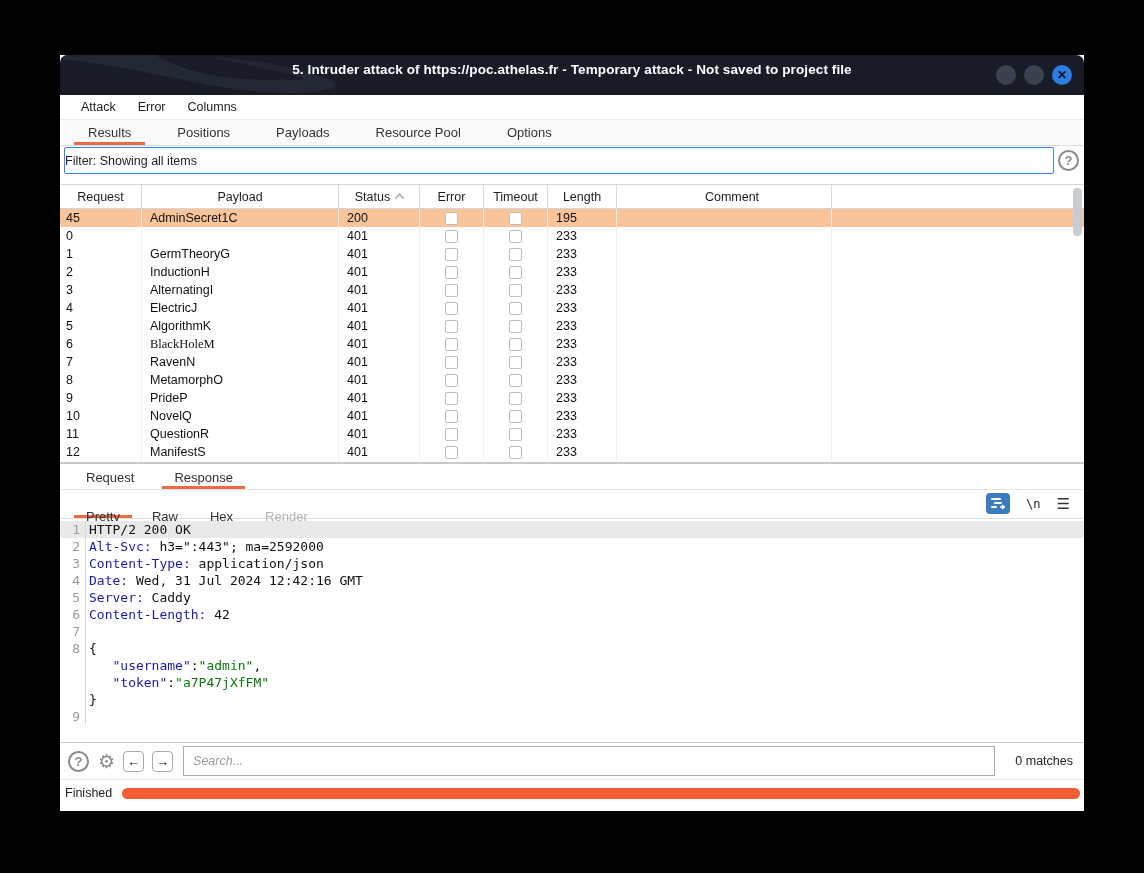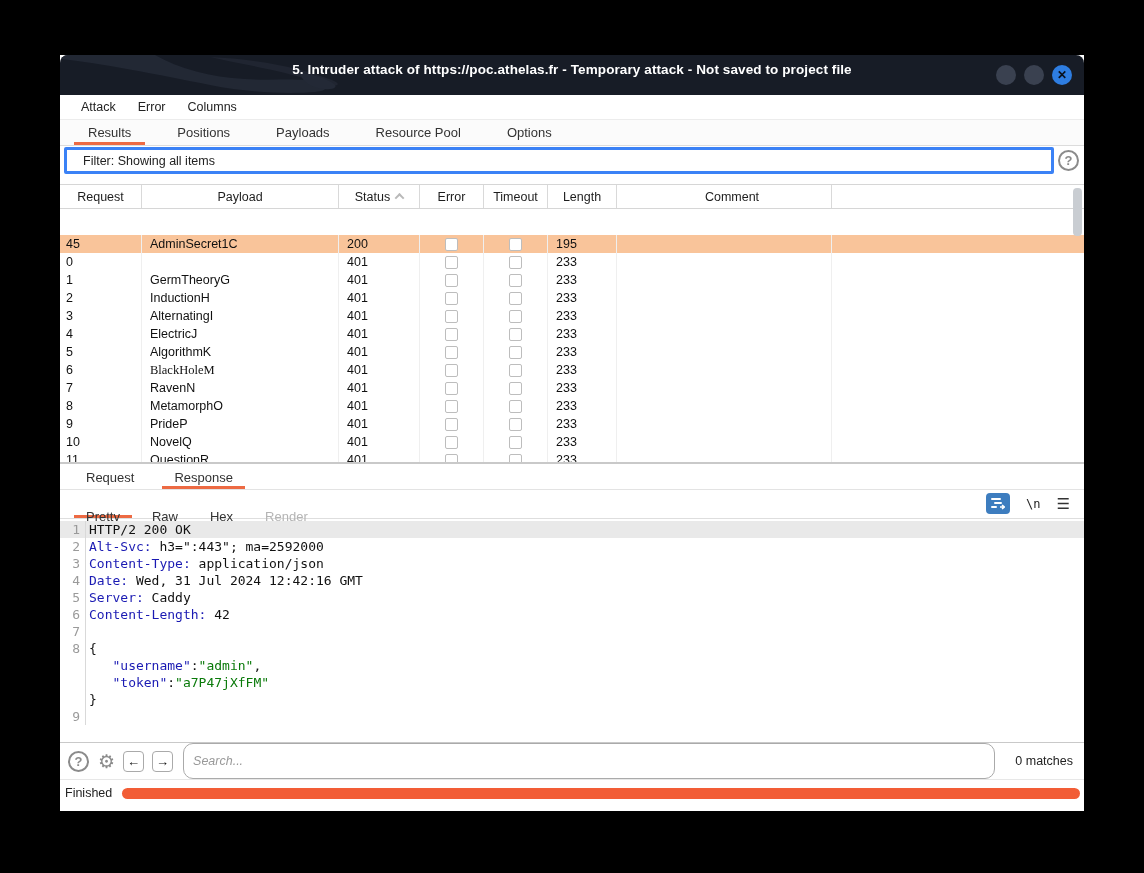--- a/index.html
+++ b/index.html
@@ -27,38 +27,38 @@
   .menu-item { font-size:12.5px; color:#222; padding:0 11px; cursor:default; }
   .tabbar { position:absolute; left:0; top:65px; width:1024px; height:26px;
             background:#fbfbfb; display:flex; align-items:stretch; padding-left:14px;
             border-bottom:1px solid #dcdcdc; }
   .tab { font-size:13px; color:#333; padding:5px 14px 0 14px; margin-right:18px;
          position:relative; }
   .tab.active { border-bottom:3px solid #ed6a43; }
 
   
   .filterbar { position:absolute; left:4px; top:92px; width:990px; height:27px;
-               border:3px solid #3b82f6; border-radius:2px; background:#fff;
-               display:flex; align-items:center; padding-left:16px; font-size:12.5px;
+               border:1px solid #3b82f6; border-radius:2px; background:#fff;
+               display:flex; align-items:center; padding-left:0; font-size:12.5px;
                color:#222; }
   .circle-q { position:absolute; width:21px; height:21px; border:2px solid #8b8b8b;
               border-radius:50%; color:#8b8b8b; font-size:13px; font-weight:bold;
               display:flex; align-items:center; justify-content:center; background:#fff; }
   .filter-help { left:998px; top:95px; }
 
   
   .tablewrap { position:absolute; left:0; top:129px; width:1024px; height:278px;
                border-top:1px solid #d6d6d6; }
   .thead { display:flex; height:24px; border-bottom:1px solid #d6d6d6; background:#fff; }
   .th { font-size:12.5px; color:#1d1d1d; display:flex; align-items:center;
         justify-content:center; border-right:1px solid #d9d9d9; height:100%; }
   .th.filler { border-right:none; }
   .caret { width:7px; height:7px; border-left:2px solid #b9b9b9; border-top:2px solid #b9b9b9;
            transform:rotate(45deg) translate(1px,1px); display:inline-block; margin-left:6px; }
-  .tbody { position:relative;margin-top:26px; }
+  .tbody { position:relative; }
   .tr { display:flex; height:18px; background:#fff; }
   .tr.hl { background:#f9c49a; }
   .td { font-size:12.5px; color:#111; display:flex; align-items:center;
         border-right:1px solid #efefef; height:100%; overflow:hidden; }
   .td.num { padding-left:6px; }
   .td.pad { padding-left:8px; }
   .td.center { justify-content:center; }
   .td.filler { border-right:none; }
   .cbx { width:13px; height:13px; border:1px solid #bdbdbd; border-radius:2px;
          background:#fff; }
@@ -98,22 +98,22 @@
   .seg-s { color:#0a7a0a; } 
 
   
   .searchrow { position:absolute; left:0; top:687px; width:1024px; height:38px;
                border-top:1px solid #c9c9c9; border-bottom:1px solid #e7e7e7;
                background:#fff; display:flex; align-items:center; padding-left:8px; }
   .sgear { font-size:19px; color:#8b8b8b; margin-left:9px; }
   .navbtn { width:21px; height:21px; border:1px solid #aaa; border-radius:4px;
             display:flex; align-items:center; justify-content:center; font-size:13px;
             color:#111; background:#fff; margin-left:8px; }
-  .searchbox { margin-left:10px; width:812px; height:36px; border:1px solid #aaa;
-               border-radius:10px; font-size:12.5px; padding-left:9px; color:#222;
+  .searchbox { margin-left:10px; width:812px; height:30px; border:1px solid #aaa;
+               border-radius:0; font-size:12.5px; padding-left:9px; color:#222;
                font-family:"Liberation Sans", sans-serif; font-style:italic; }
   .searchbox::placeholder { color:#999; font-style:italic; }
   .matches { position:absolute; right:11px; font-size:12.5px; color:#222; }
 
   
   .progressrow { position:absolute; left:0; top:725px; width:1024px; height:26px;
                  background:#fff; display:flex; align-items:center; }
   .fin-label { font-size:12.5px; color:#222; margin-left:5px; width:52px; }
   .pbar { height:11px; width:958px; background:#f25d36; border-radius:6px; margin-left:5px; }
 </style>

